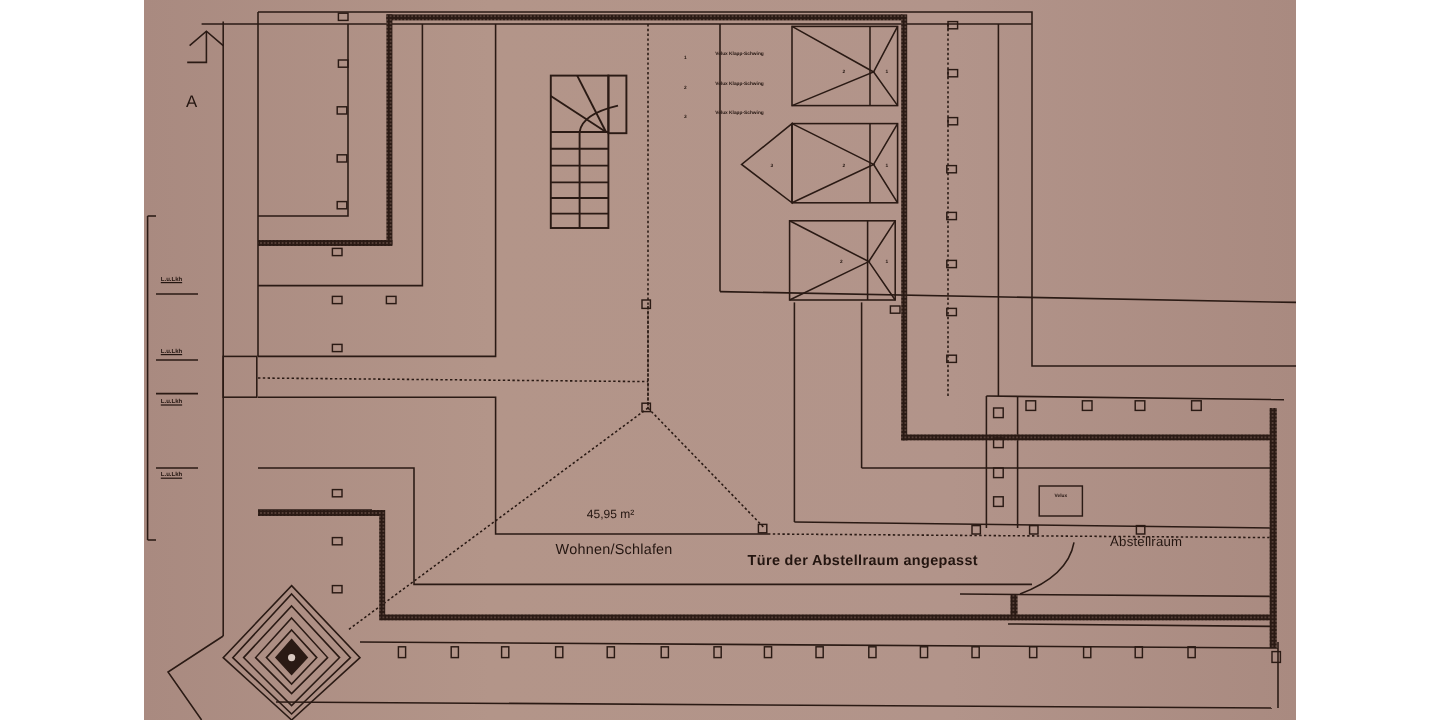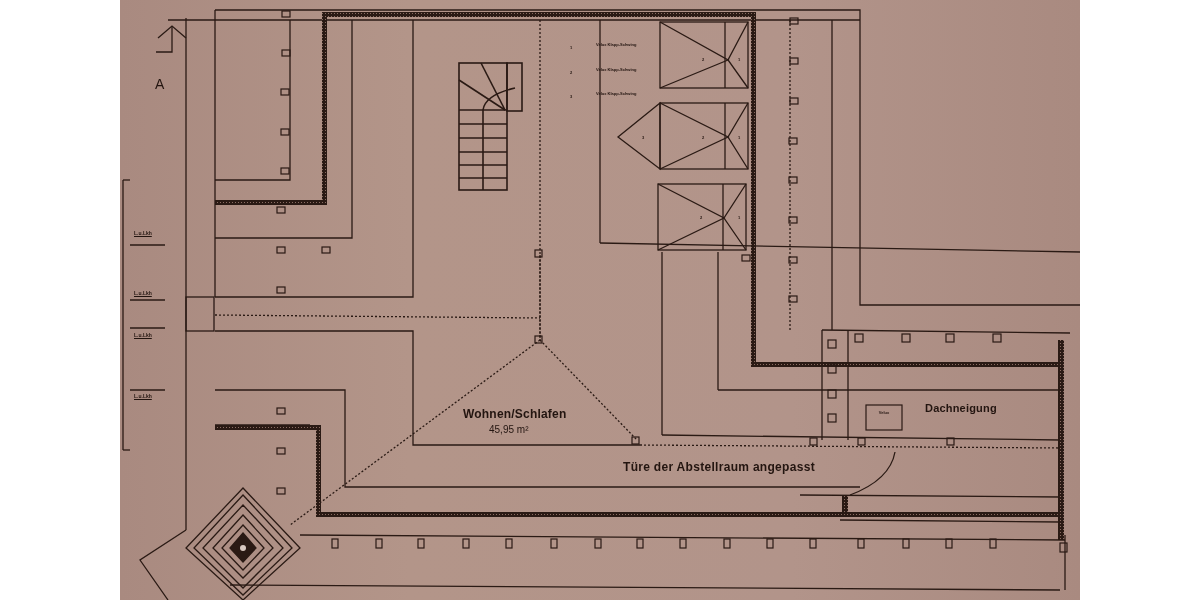--- a/index.html
+++ b/index.html
@@ -1,21 +1,21 @@
 <!DOCTYPE html>
 <html><head>
 <meta charset="utf-8">
 <style>
   html,body{margin:0;padding:0;background:#ffffff;}
   body{width:1200px;height:600px;position:relative;overflow:hidden;font-family:"Liberation Sans",sans-serif;}
   .photo{position:absolute;left:120px;top:0;width:960px;height:600px;background:#b09287;
     background:linear-gradient(90deg,#a98a80 0%,#b39589 30%,#b2948a 70%,#a98a80 100%);}
   svg{position:absolute;left:0;top:0;}
   .lbl{position:absolute;color:#231510;white-space:nowrap;}
-  .room{font-size:12px;font-weight:bold;letter-spacing:.2px;}
+  .room{font-size:12px;font-weight:normal;letter-spacing:.2px;margin-top:44px;}
   .area{font-size:10px;}
   .note{font-size:12px;font-weight:bold;letter-spacing:.3px;}
   .tiny{font-size:4px;font-weight:bold;line-height:5px;text-align:center;}
   .section{font-size:14px;}
   .dim{font-size:5px;font-weight:bold;text-decoration:underline;}
 </style>
 </head>
 <body>
 
 <div class="photo"></div>
@@ -195,21 +195,21 @@
       <rect x="990" y="539" width="6" height="9"></rect>
     <rect x="1060" y="543" width="7" height="9"></rect>
   </g>
 </svg>
 
 <div class="lbl section" style="left:155px;top:76px;">A</div>
 
 <div class="lbl room" style="left:463px;top:407px;">Wohnen/Schlafen</div>
 <div class="lbl area" style="left:489px;top:424px;">45,95 m²</div>
 
-<div class="lbl room" style="left:925px;top:402px;font-size:11px;">Dachneigung</div>
+<div class="lbl room" style="left:925px;top:402px;font-size:11px;">Abstellraum</div>
 <div class="lbl tiny" style="left:868px;top:410px;width:32px;">Velux</div>
 
 <div class="lbl note" style="left:623px;top:460px;">Türe der Abstellraum angepasst</div>
 
 <div class="lbl tiny" style="left:570px;top:45px;">1</div>
 <div class="lbl tiny" style="left:596px;top:42px;width:22px;">Velux Klapp-Schwing</div>
 <div class="lbl tiny" style="left:570px;top:70px;">2</div>
 <div class="lbl tiny" style="left:596px;top:67px;width:22px;">Velux Klapp-Schwing</div>
 <div class="lbl tiny" style="left:570px;top:94px;">3</div>
 <div class="lbl tiny" style="left:596px;top:91px;width:22px;">Velux Klapp-Schwing</div>

